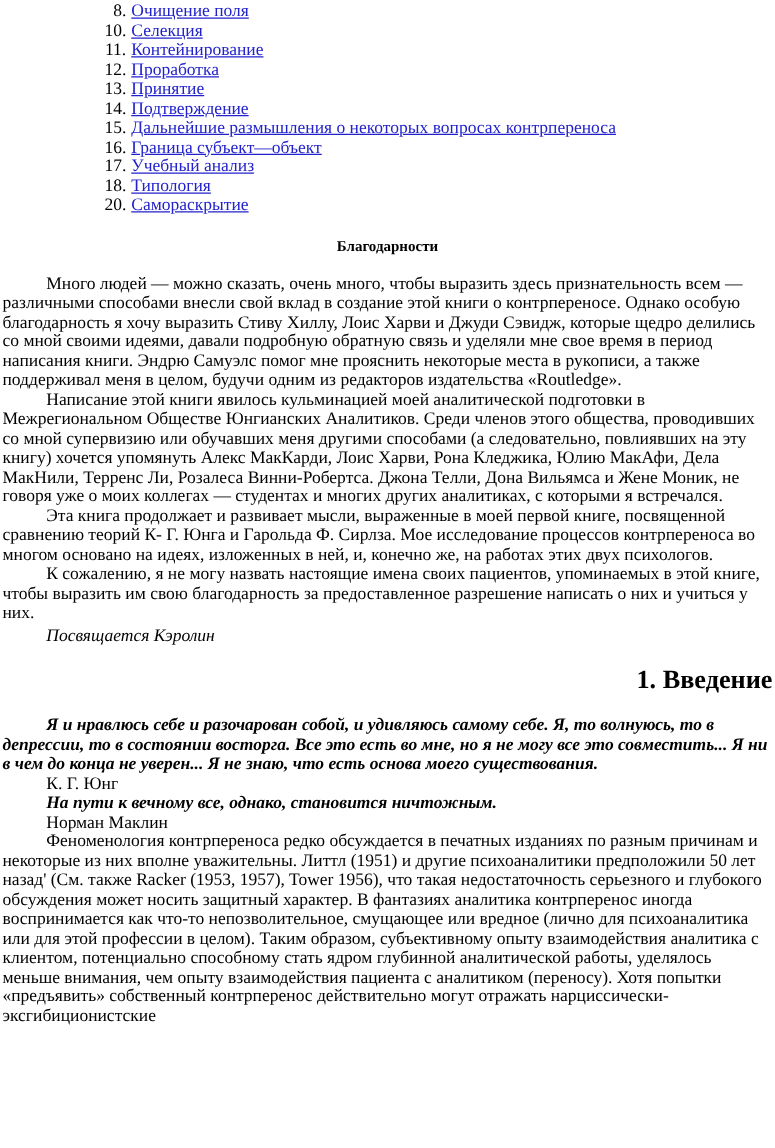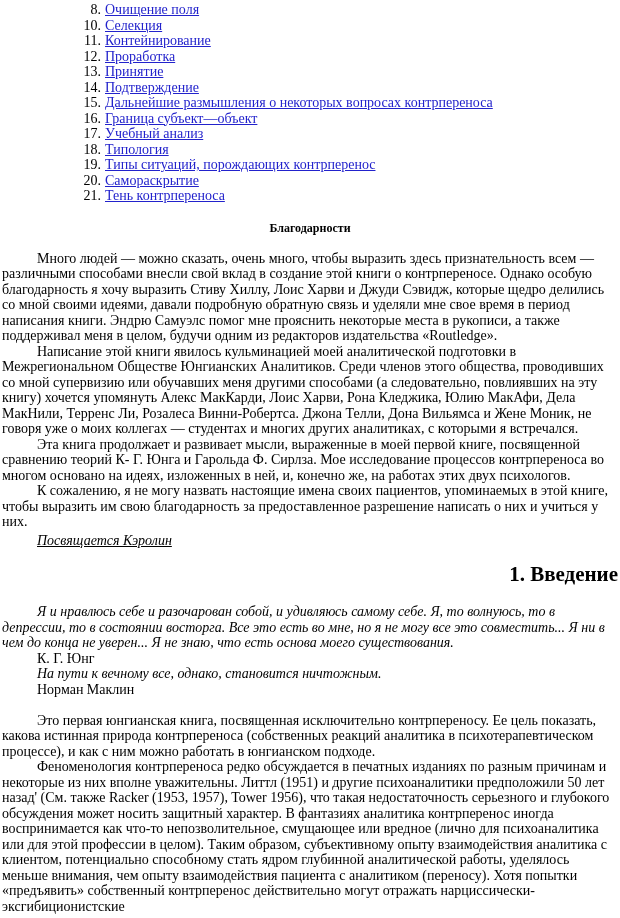--- a/index.html
+++ b/index.html
@@ -40,58 +40,55 @@
   }
   
   .chapter-heading {
     font-size: 21px;
     font-weight: bold;
     text-align: right;
     margin: 14px 0 18px 0;
     line-height: 24px;
   }
   p.para { margin: 0; text-indent: 35px; }
-  p.dedication { margin: 3px 0 0 0; text-indent: 35px; font-style: italic; text-decoration: underline; }
-  p.epigraph-quote { margin: 0; text-indent: 35px; font-style: italic; }
+  p.dedication { margin: 3px 0 0 0; text-indent: 35px; font-style: italic; }
+  p.epigraph-quote { margin: 0; text-indent: 35px; font-style: italic; font-weight: bold; }
   p.epigraph-author { margin: 0; text-indent: 35px; font-weight: normal; }
   p.after-blank { margin-top: 15.5px; }
 </style>
 </head>
 <body>
 
 <div class="page">
 
   <div class="toc">
     <div class="toc-row"><span class="toc-num">8.</span><a href="#" class="toc-link">Очищение поля</a></div>
     <div class="toc-row"><span class="toc-num">10.</span><a href="#" class="toc-link">Селекция</a></div>
     <div class="toc-row"><span class="toc-num">11.</span><a href="#" class="toc-link">Контейнирование</a></div>
     <div class="toc-row"><span class="toc-num">12.</span><a href="#" class="toc-link">Проработка</a></div>
     <div class="toc-row"><span class="toc-num">13.</span><a href="#" class="toc-link">Принятие</a></div>
     <div class="toc-row"><span class="toc-num">14.</span><a href="#" class="toc-link">Подтверждение</a></div>
     <div class="toc-row"><span class="toc-num">15.</span><a href="#" class="toc-link">Дальнейшие размышления о некоторых вопросах контрпереноса</a></div>
     <div class="toc-row"><span class="toc-num">16.</span><a href="#" class="toc-link">Граница субъект—объект</a></div>
     <div class="toc-row"><span class="toc-num">17.</span><a href="#" class="toc-link">Учебный анализ</a></div>
     <div class="toc-row"><span class="toc-num">18.</span><a href="#" class="toc-link">Типология</a></div>
-    <div class="toc-row"><span class="toc-num">19.</span><a href="#" class="toc-link">Типы ситуаций, порождающих контрперенос</a></div>
     <div class="toc-row"><span class="toc-num">20.</span><a href="#" class="toc-link">Самораскрытие</a></div>
-    <div class="toc-row"><span class="toc-num">21.</span><a href="#" class="toc-link">Тень контрпереноса</a></div>
   </div>
 
   <div>
     <h2 class="section-heading">Благодарности</h2>
     <p class="para">Много людей — можно сказать, очень много, чтобы выразить здесь признательность всем — различными способами внесли свой вклад в создание этой книги о контрпереносе. Однако особую благодарность я хочу выразить Стиву Хиллу, Лоис Харви и Джуди Сэвидж, которые щедро делились со мной своими идеями, давали подробную обратную связь и уделяли мне свое время в период написания книги. Эндрю Самуэлс помог мне прояснить некоторые места в рукописи, а также поддерживал меня в целом, будучи одним из редакторов издательства «Routledge».</p>
     <p class="para">Написание этой книги явилось кульминацией моей аналитической подготовки в Межрегиональном Обществе Юнгианских Аналитиков. Среди членов этого общества, проводивших со мной супервизию или обучавших меня другими способами (а следовательно, повлиявших на эту книгу) хочется упомянуть Алекс МакКарди, Лоис Харви, Рона Кледжика, Юлию МакАфи, Дела МакНили, Терренс Ли, Розалеса Винни-Робертса. Джона Телли, Дона Вильямса и Жене Моник, не говоря уже о моих коллегах — студентах и многих других аналитиках, с которыми я встречался.</p>
     <p class="para">Эта книга продолжает и развивает мысли, выраженные в моей первой книге, посвященной сравнению теорий К- Г. Юнга и Гарольда Ф. Сирлза. Мое исследование процессов контрпереноса во многом основано на идеях, изложенных в ней, и, конечно же, на работах этих двух психологов.</p>
     <p class="para">К сожалению, я не могу назвать настоящие имена своих пациентов, упоминаемых в этой книге, чтобы выразить им свою благодарность за предоставленное разрешение написать о них и учиться у них.</p>
     <p class="dedication">Посвящается Кэролин</p>
   </div>
 
   <div>
     <h1 class="chapter-heading">1. Введение</h1>
     <p class="epigraph-quote">Я и нравлюсь себе и разочарован собой, и удивляюсь самому себе. Я, то волнуюсь, то в депрессии, то в состоянии восторга. Все это есть во мне, но я не могу все это совместить... Я ни в чем до конца не уверен... Я не знаю, что есть основа моего существования.</p>
     <p class="epigraph-author">К. Г. Юнг</p>
     <p class="epigraph-quote">На пути к вечному все, однако, становится ничтожным.</p>
     <p class="epigraph-author">Норман Маклин</p>
-    <p class="para after-blank">Это первая юнгианская книга, посвященная исключительно контрпереносу. Ее цель показать, какова истинная природа контрпереноса (собственных реакций аналитика в психотерапевтическом процессе), и как с ним можно работать в юнгианском подходе.</p>
     <p class="para">Феноменология контрпереноса редко обсуждается в печатных изданиях по разным причинам и некоторые из них вполне уважительны. Литтл (1951) и другие психоаналитики предположили 50 лет назад' (См. также Racker (1953, 1957), Tower 1956), что такая недостаточность серьезного и глубокого обсуждения может носить защитный характер. В фантазиях аналитика контрперенос иногда воспринимается как что-то непозволительное, смущающее или вредное (лично для психоаналитика или для этой профессии в целом). Таким образом, субъективному опыту взаимодействия аналитика с клиентом, потенциально способному стать ядром глубинной аналитической работы, уделялось меньше внимания, чем опыту взаимодействия пациента с аналитиком (переносу). Хотя попытки «предъявить» собственный контрперенос действительно могут отражать нарциссически-эксгибиционистские</p>
   </div>
 
 </div>
 
 </body></html>

